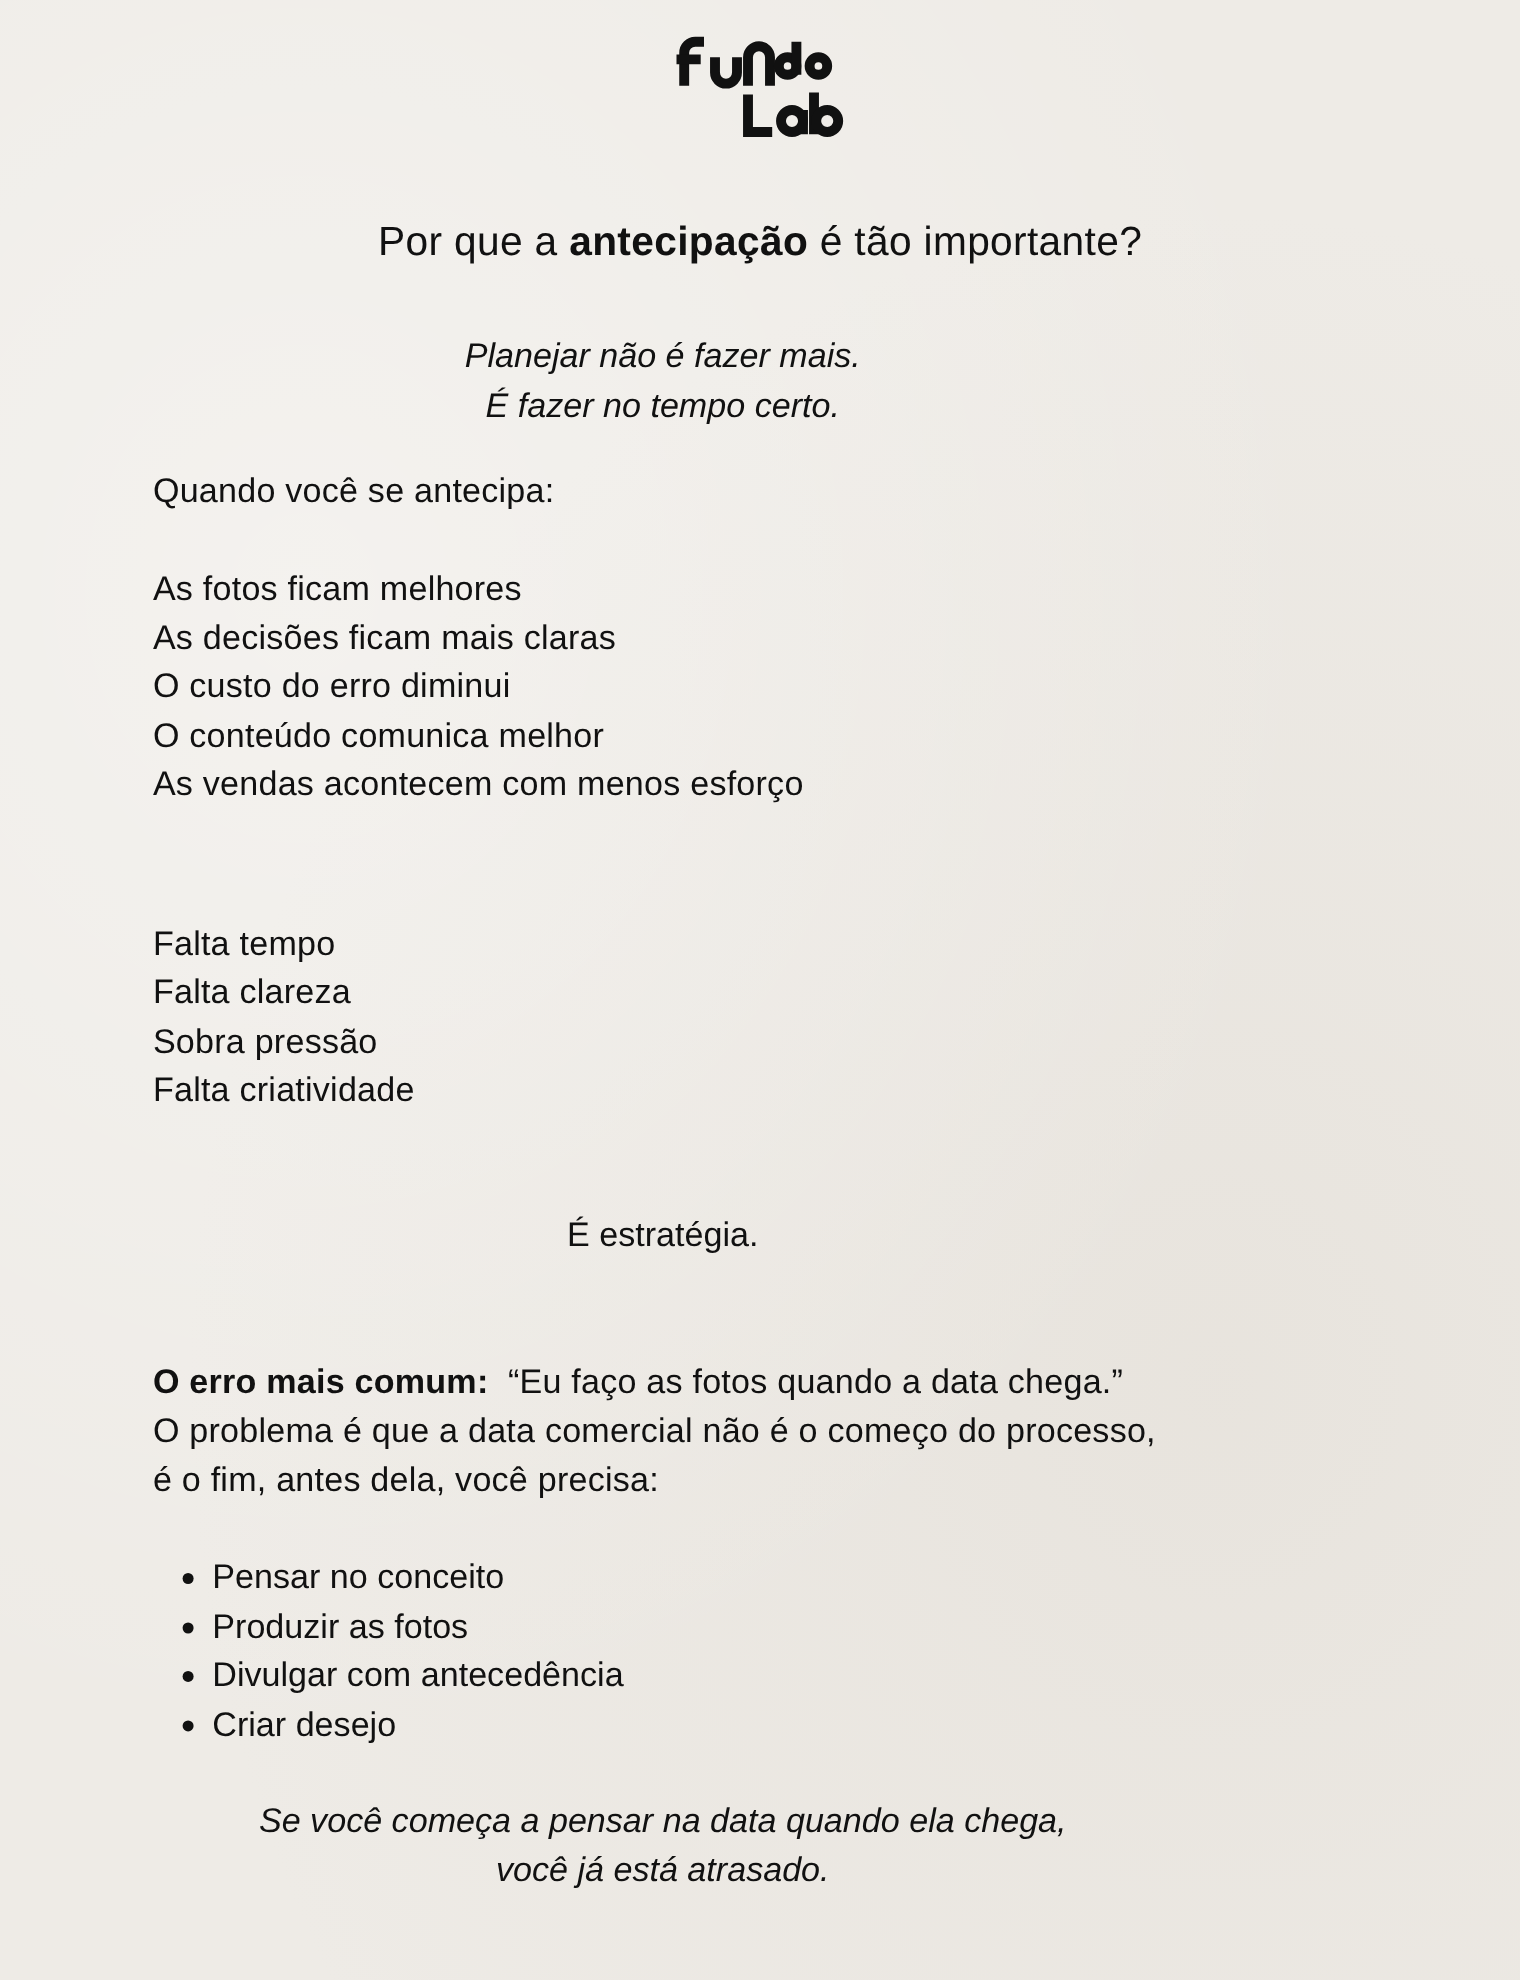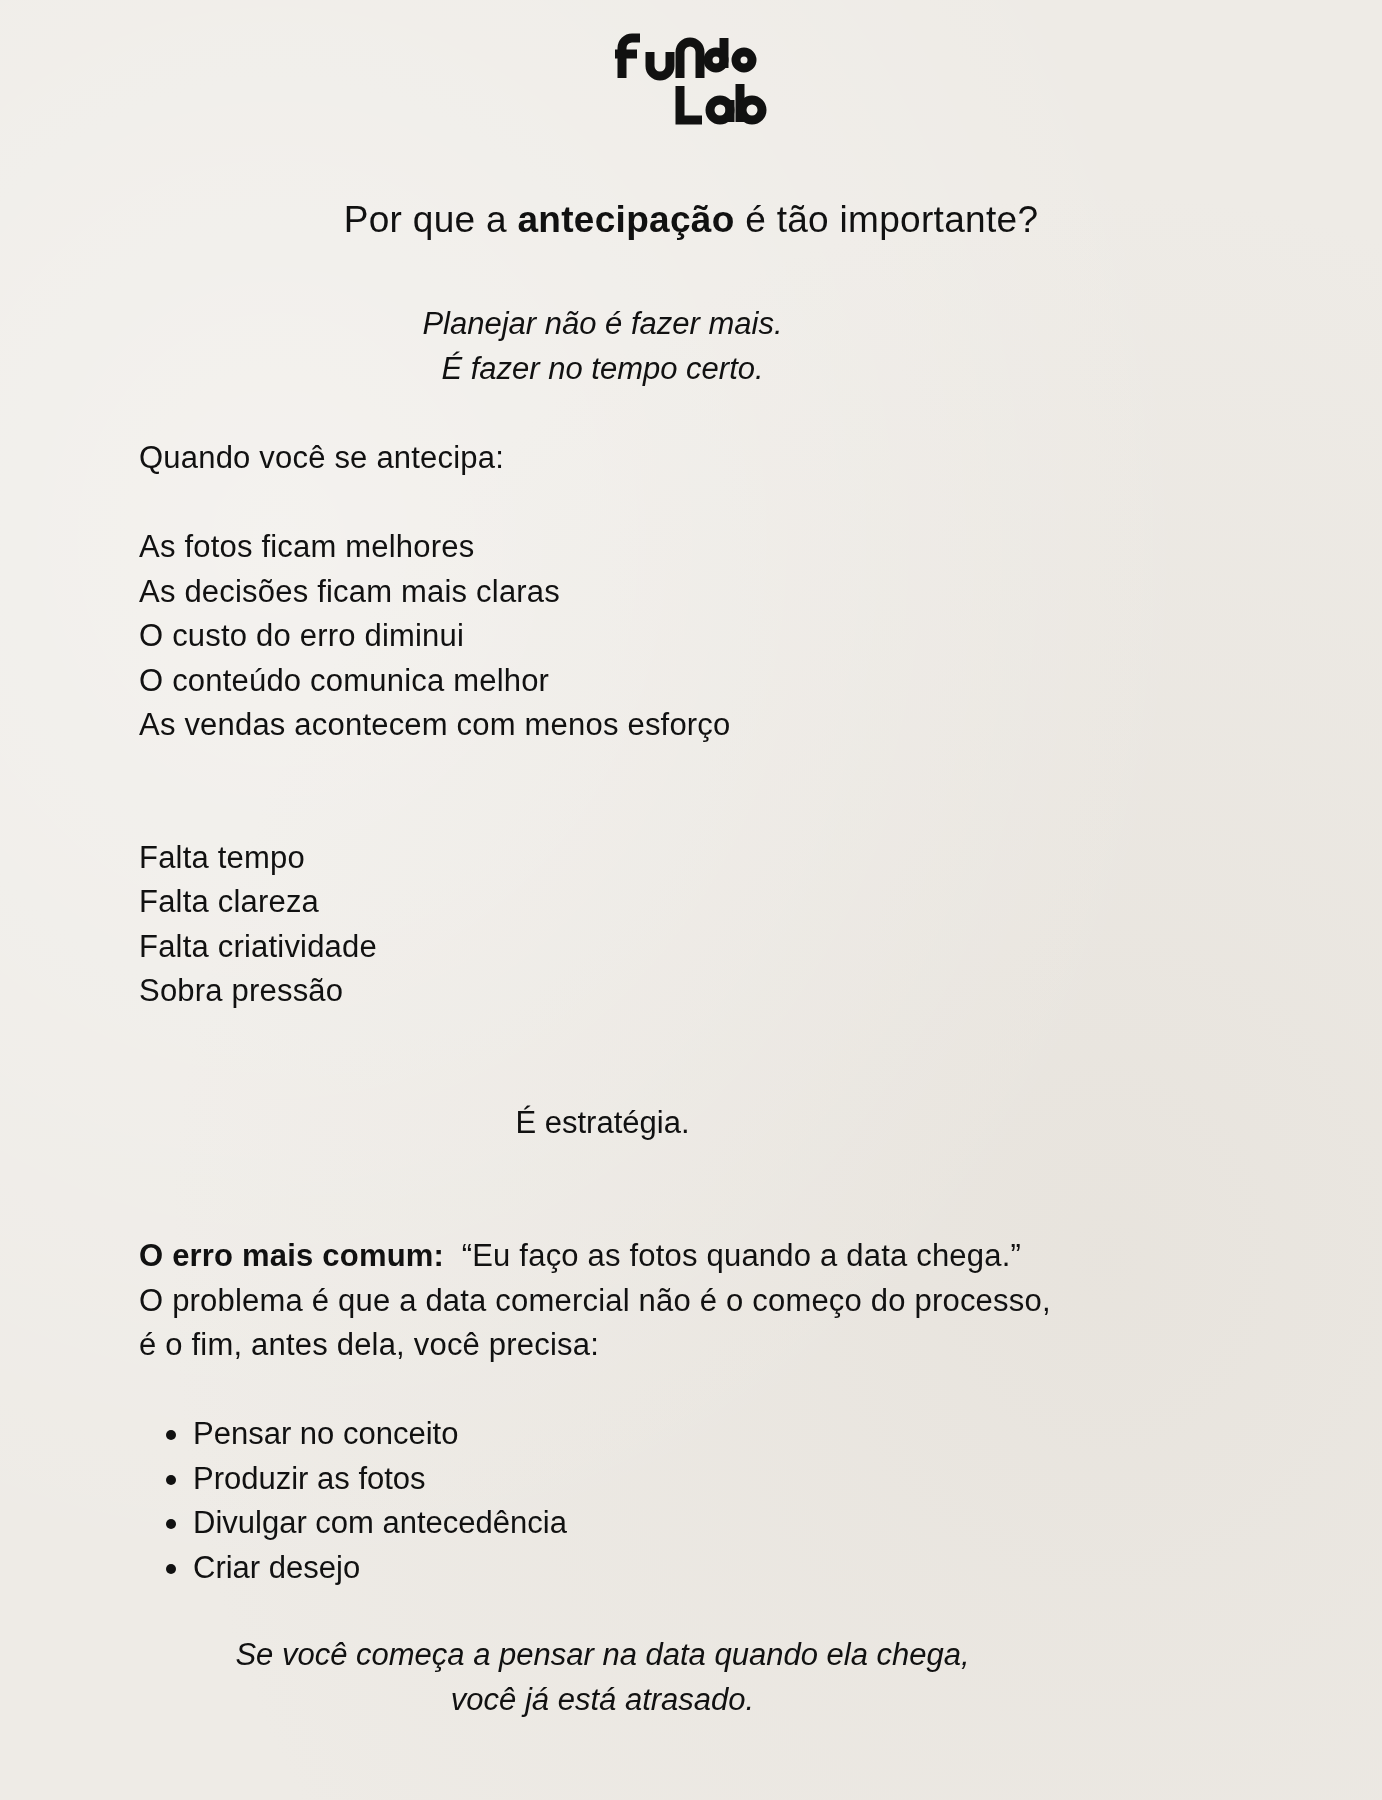--- a/index.html
+++ b/index.html
@@ -69,36 +69,36 @@
 
 <h1 class="title" style="margin:0">
   <span>Por que a </span><b>antecipação</b><span> é tão importante?</span>
 </h1>
 
 <div class="centered italic" style="top:302px">
   <div>Planejar não é fazer mais.</div>
   <div>É fazer no tempo certo.</div>
 </div>
 
-<div class="block" style="top:436px">
+<div class="block" style="top:424px">
   <div>Quando você se antecipa:</div>
   <div style="height:44.5px"></div>
   <div>As fotos ficam melhores</div>
   <div>As decisões ficam mais claras</div>
   <div>O custo do erro diminui</div>
   <div>O conteúdo comunica melhor</div>
   <div>As vendas acontecem com menos esforço</div>
 </div>
 
 <div class="block" style="top:791px">
   <div style="height:44.5px"></div>
   <div>Falta tempo</div>
   <div>Falta clareza</div>
+  <div>Sobra pressão</div>
   <div>Falta criatividade</div>
-  <div>Sobra pressão</div>
 </div>
 
 <div class="centered" style="top:1101px">
   <div>É estratégia.</div>
 </div>
 
 <div class="block" style="top:1234px">
   <div>
     <b class="strong">O erro mais comum:</b>&nbsp;&nbsp;<span>“Eu faço as fotos quando a data chega.”</span>
   </div>

